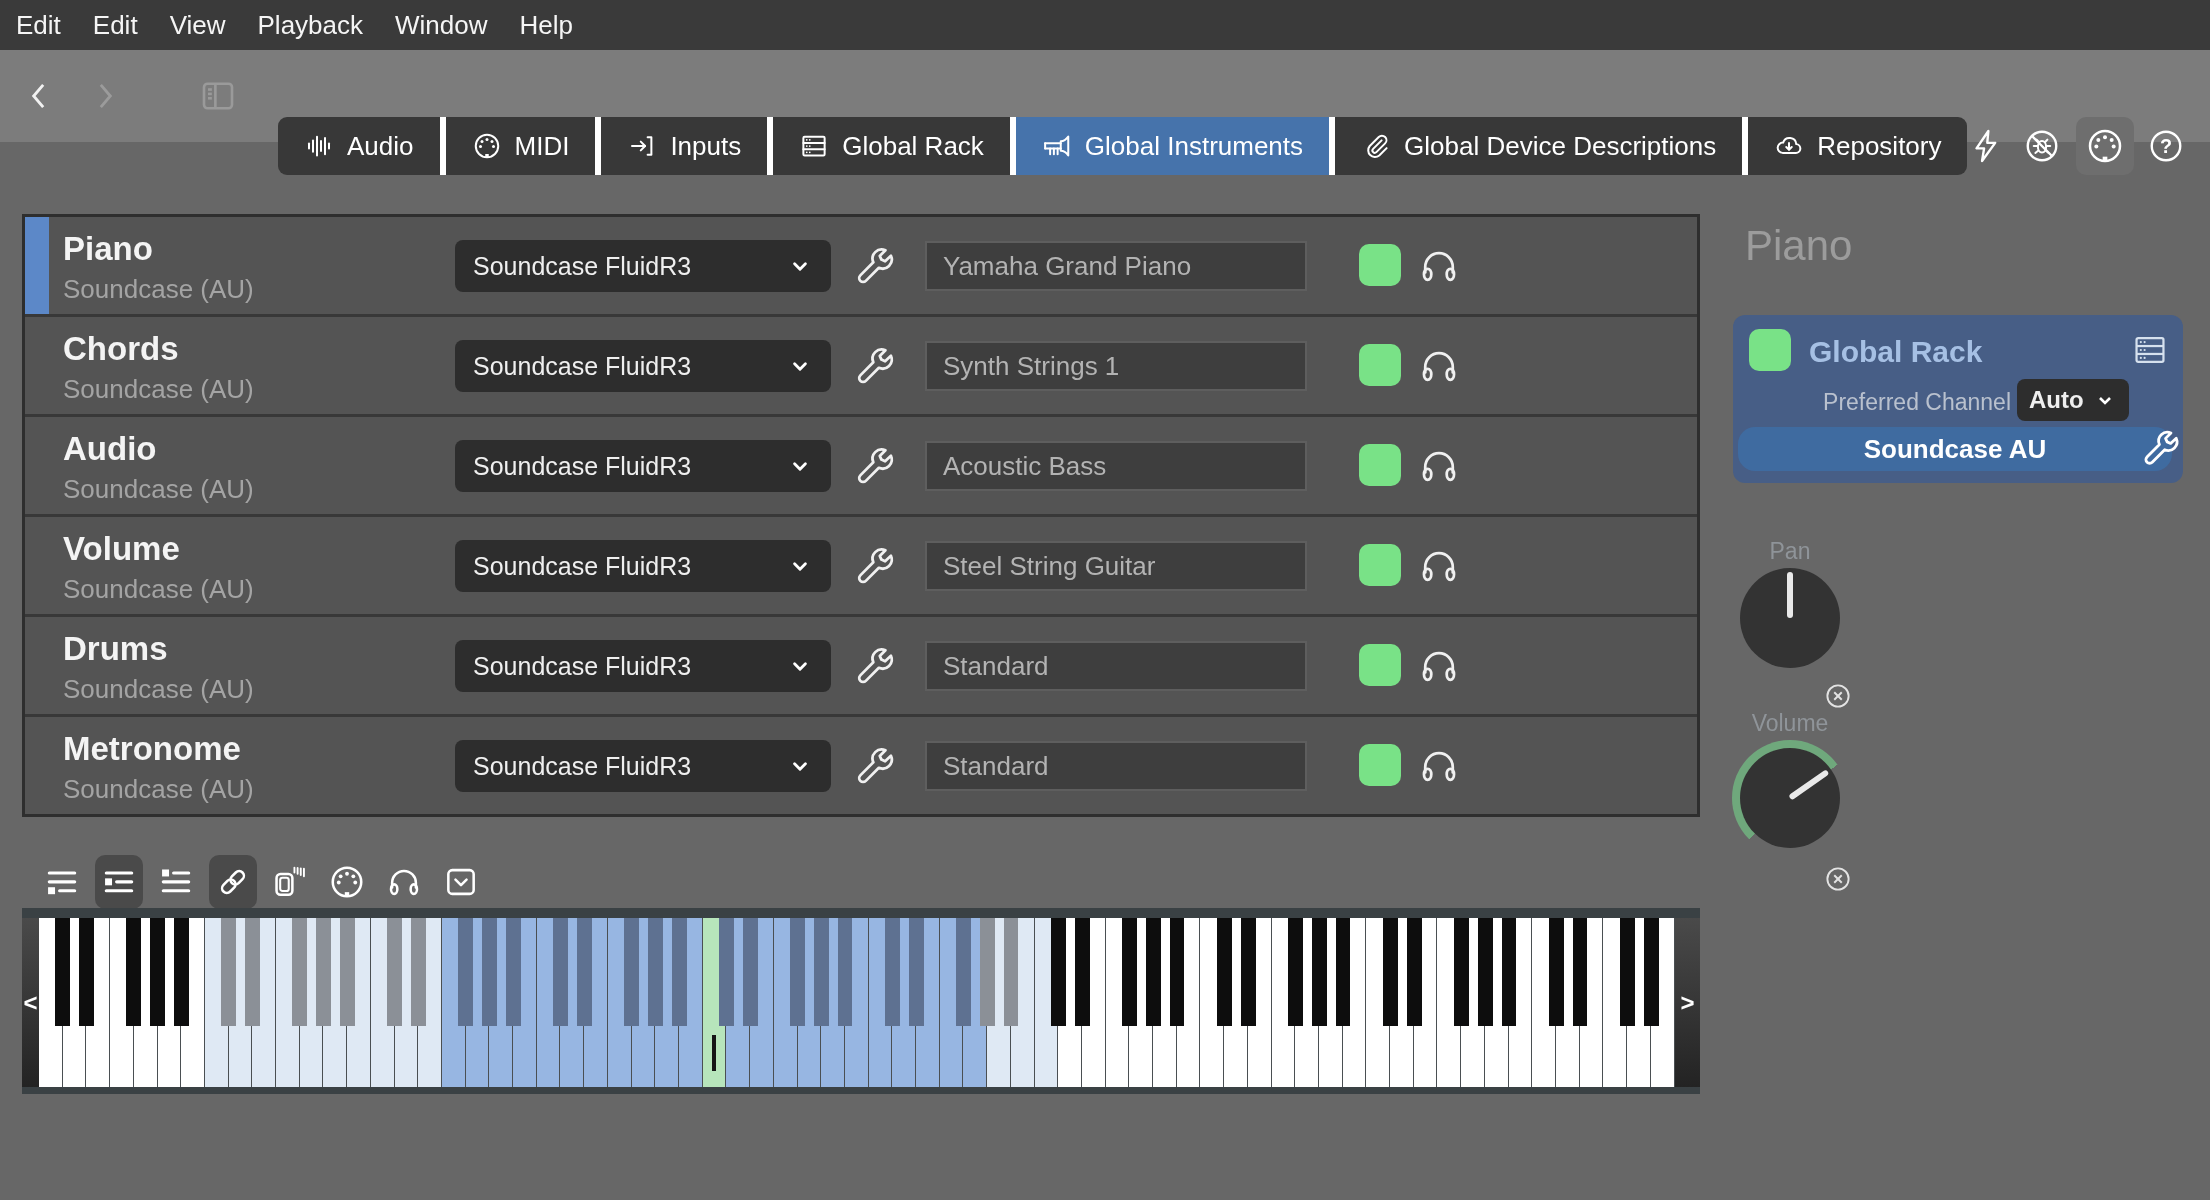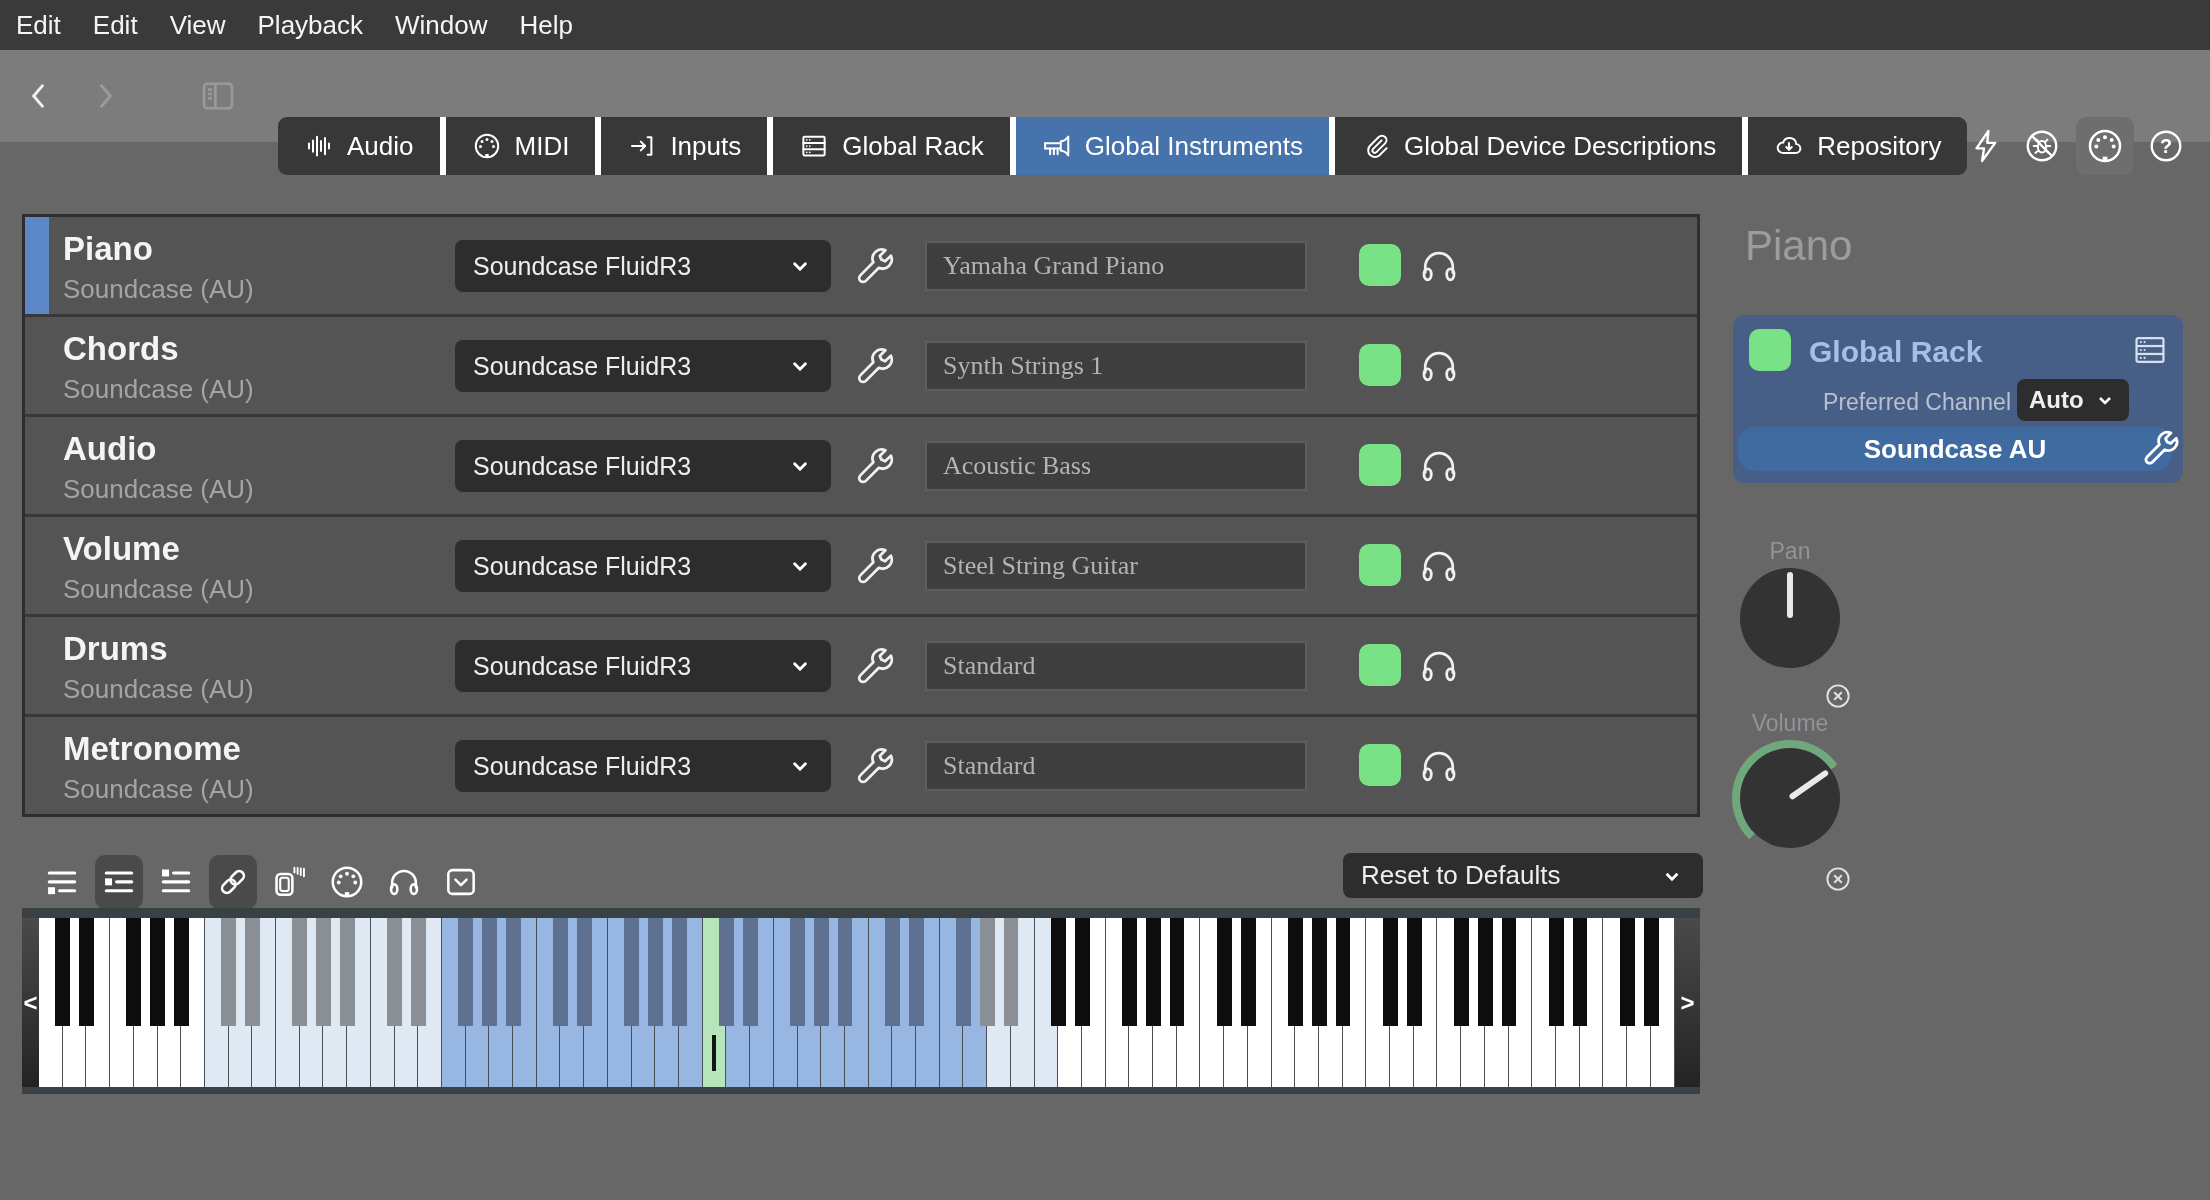--- a/index.html
+++ b/index.html
@@ -29,21 +29,21 @@
   .irow:last-child{margin-bottom:0;}
   .accent{position:absolute;left:0;top:0;bottom:0;width:24px;background:#5c88c8;}
   .iname{position:absolute;left:38px;top:13px;font-size:33px;font-weight:600;color:#f4f4f4;}
   .isub{position:absolute;left:38px;top:57px;font-size:26px;color:#a4a4a4;}
   .dd{position:absolute;display:flex;align-items:center;background:#2d2d2d;border-radius:8px;
       color:#efefef;font-size:25px;}
   .row-dd{left:430px;top:23px;width:376px;height:52px;padding:0 18px;}
   .dd .dd-label{flex:1;}
   .row-wrench{position:absolute;left:828px;top:27px;width:44px;height:44px;}
   .patch{position:absolute;left:900px;top:24px;width:382px;height:50px;background:#3e3e3e;
-         border:2px solid #5e5e5e;color:#b3b3b3;font-size:26px;display:flex;align-items:center;padding:0 16px;font-family:Liberation Serif, serif;}
+         border:2px solid #5e5e5e;color:#b3b3b3;font-size:26px;display:flex;align-items:center;padding:0 16px;}
   .greenbtn{position:absolute;left:1334px;top:27px;width:42px;height:42px;border-radius:10px;background:#79e287;}
   .row-phones{position:absolute;left:1392px;top:27px;width:44px;height:44px;}
 
   
   .btoolbar{position:absolute;left:38px;top:855px;display:flex;gap:9px;}
   .bslot{width:48px;height:54px;display:flex;align-items:center;justify-content:center;border-radius:10px;}
   .bslot.active{background:#4a4a4a;}
   .reset-dd{left:1343px;top:853px;width:360px;height:45px;padding:0 18px;position:absolute;font-size:26px;}
 
   
@@ -429,26 +429,20 @@
           <ellipse cx="18.2" cy="16.5" rx="2" ry="3"></ellipse>
         </svg>
       </div>
       <div class="bslot">
         <svg width="38" height="38" viewBox="0 0 24 24" fill="none" stroke="#ffffff" stroke-width="1.6" stroke-linecap="round" stroke-linejoin="round">
           <rect x="4" y="4.5" width="16" height="15" rx="2.5"></rect>
           <polyline points="8.5 10.5 12 14 15.5 10.5"></polyline>
         </svg>
       </div>
     </div>
-  <div class="dd reset-dd">
-    <span class="dd-label">Reset to Defaults</span>
-    <svg width="26" height="26" viewBox="0 0 24 24" fill="none" stroke="#fff" stroke-width="2.6">
-        <polyline points="7 10 12 15 17 10"></polyline>
-      </svg>
-  </div>
 
   <div class="keyboard">
     <div class="kstrip left">&lt;</div>
     <div class="keys" id="keys">
         <div class="wkey" style="background: rgb(255, 255, 255);"></div>
         <div class="wkey" style="background: rgb(255, 255, 255);"></div>
         <div class="wkey" style="background: rgb(255, 255, 255);"></div>
         <div class="wkey" style="background: rgb(255, 255, 255);"></div>
         <div class="wkey" style="background: rgb(255, 255, 255);"></div>
         <div class="wkey" style="background: rgb(255, 255, 255);"></div>

